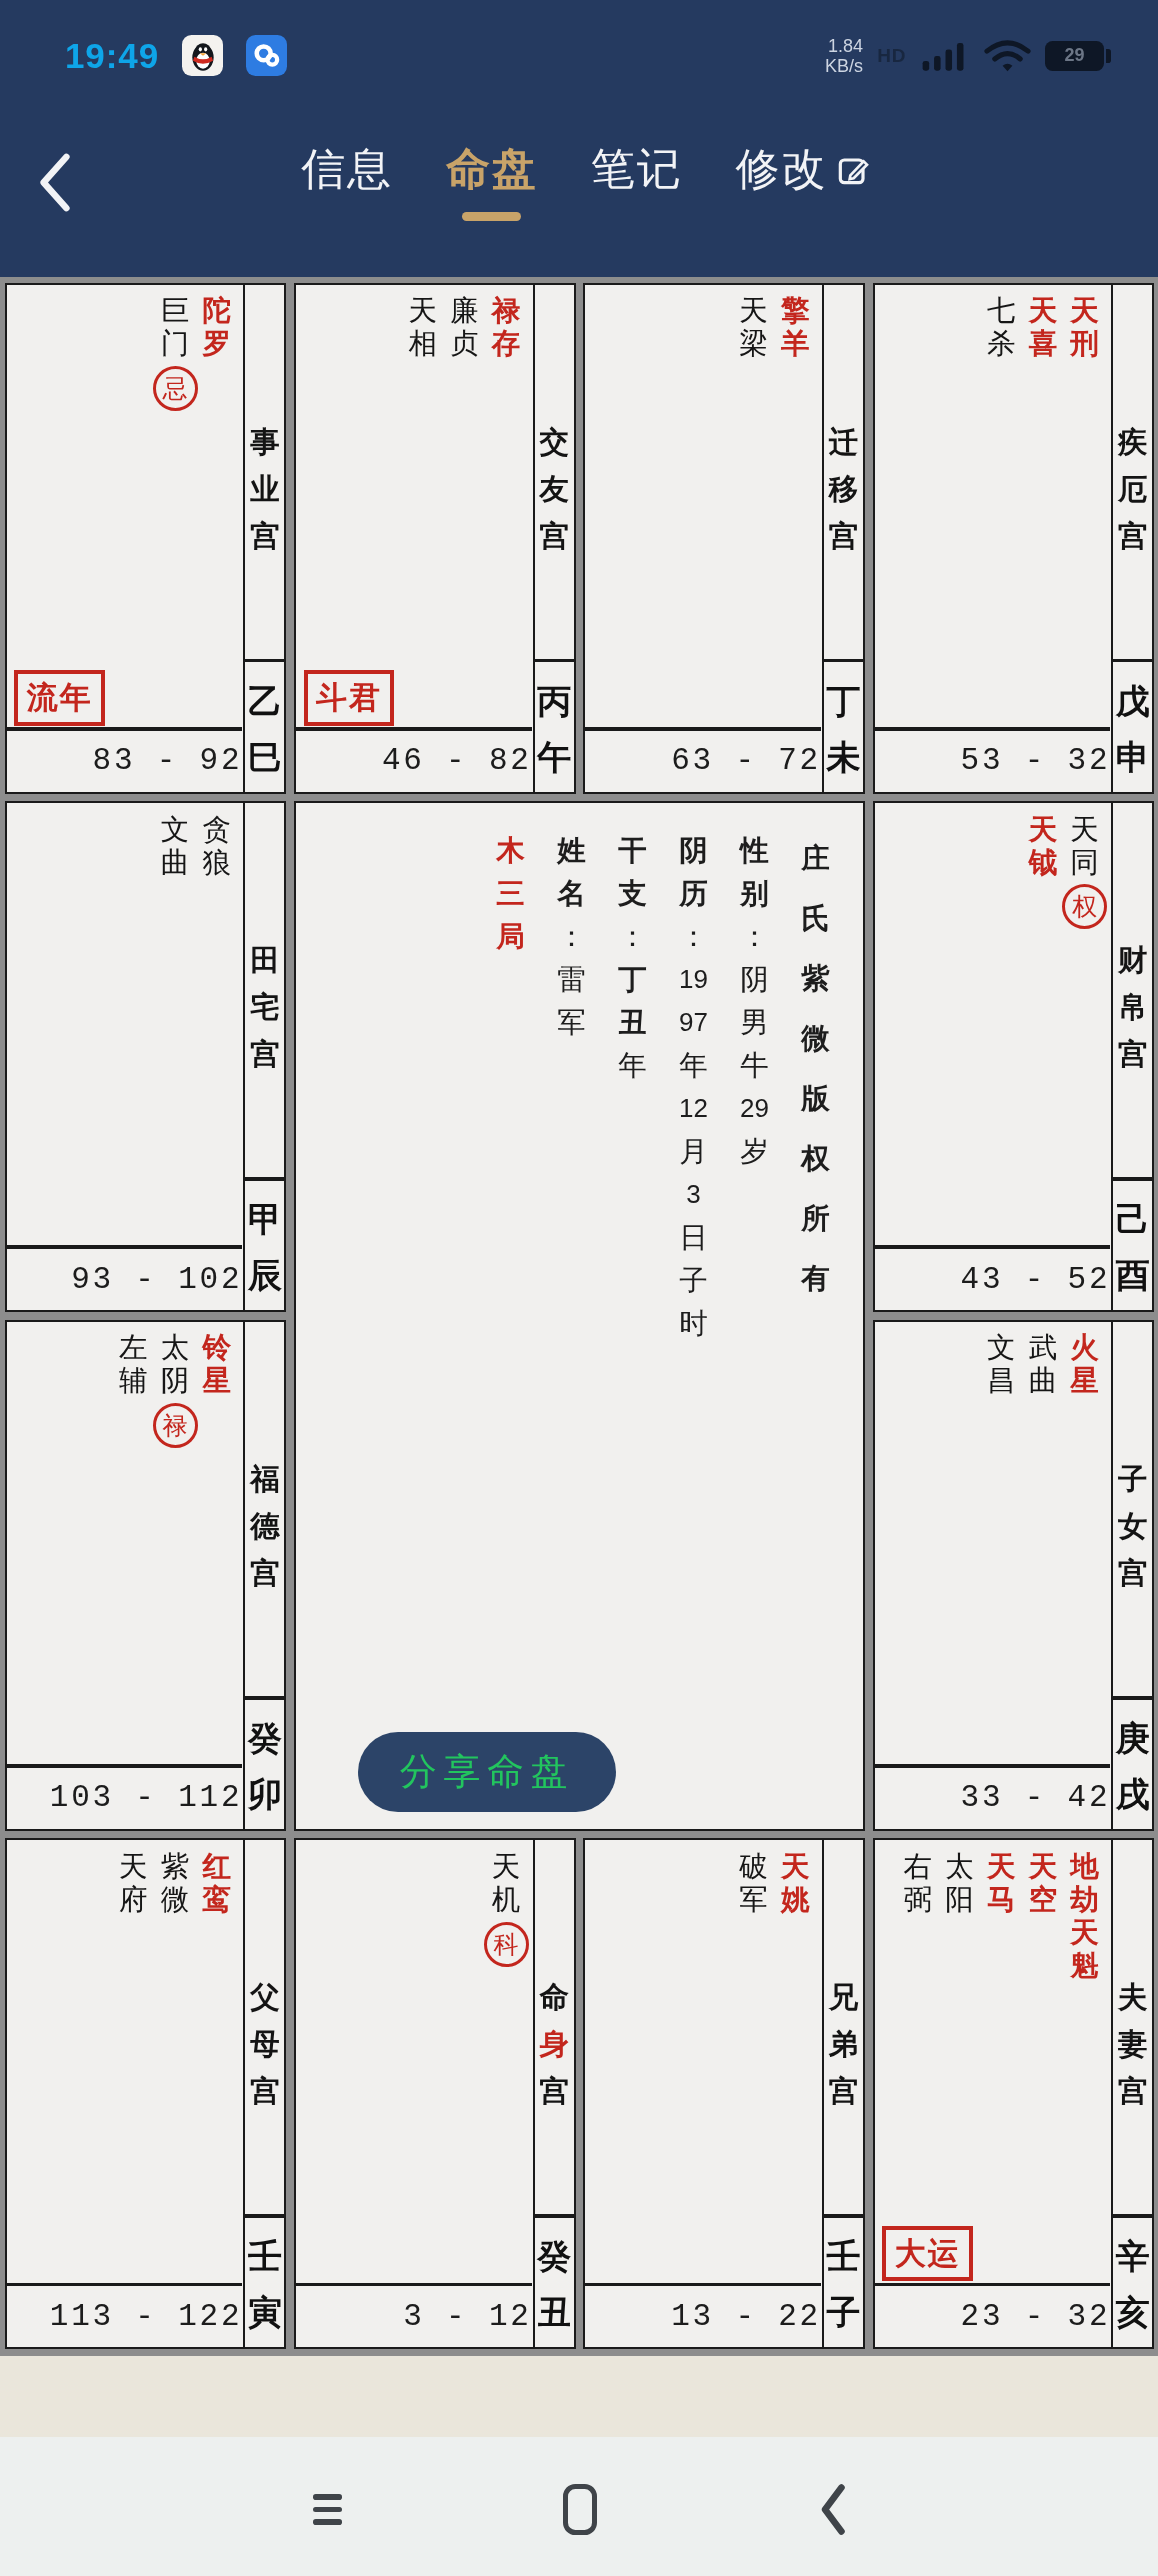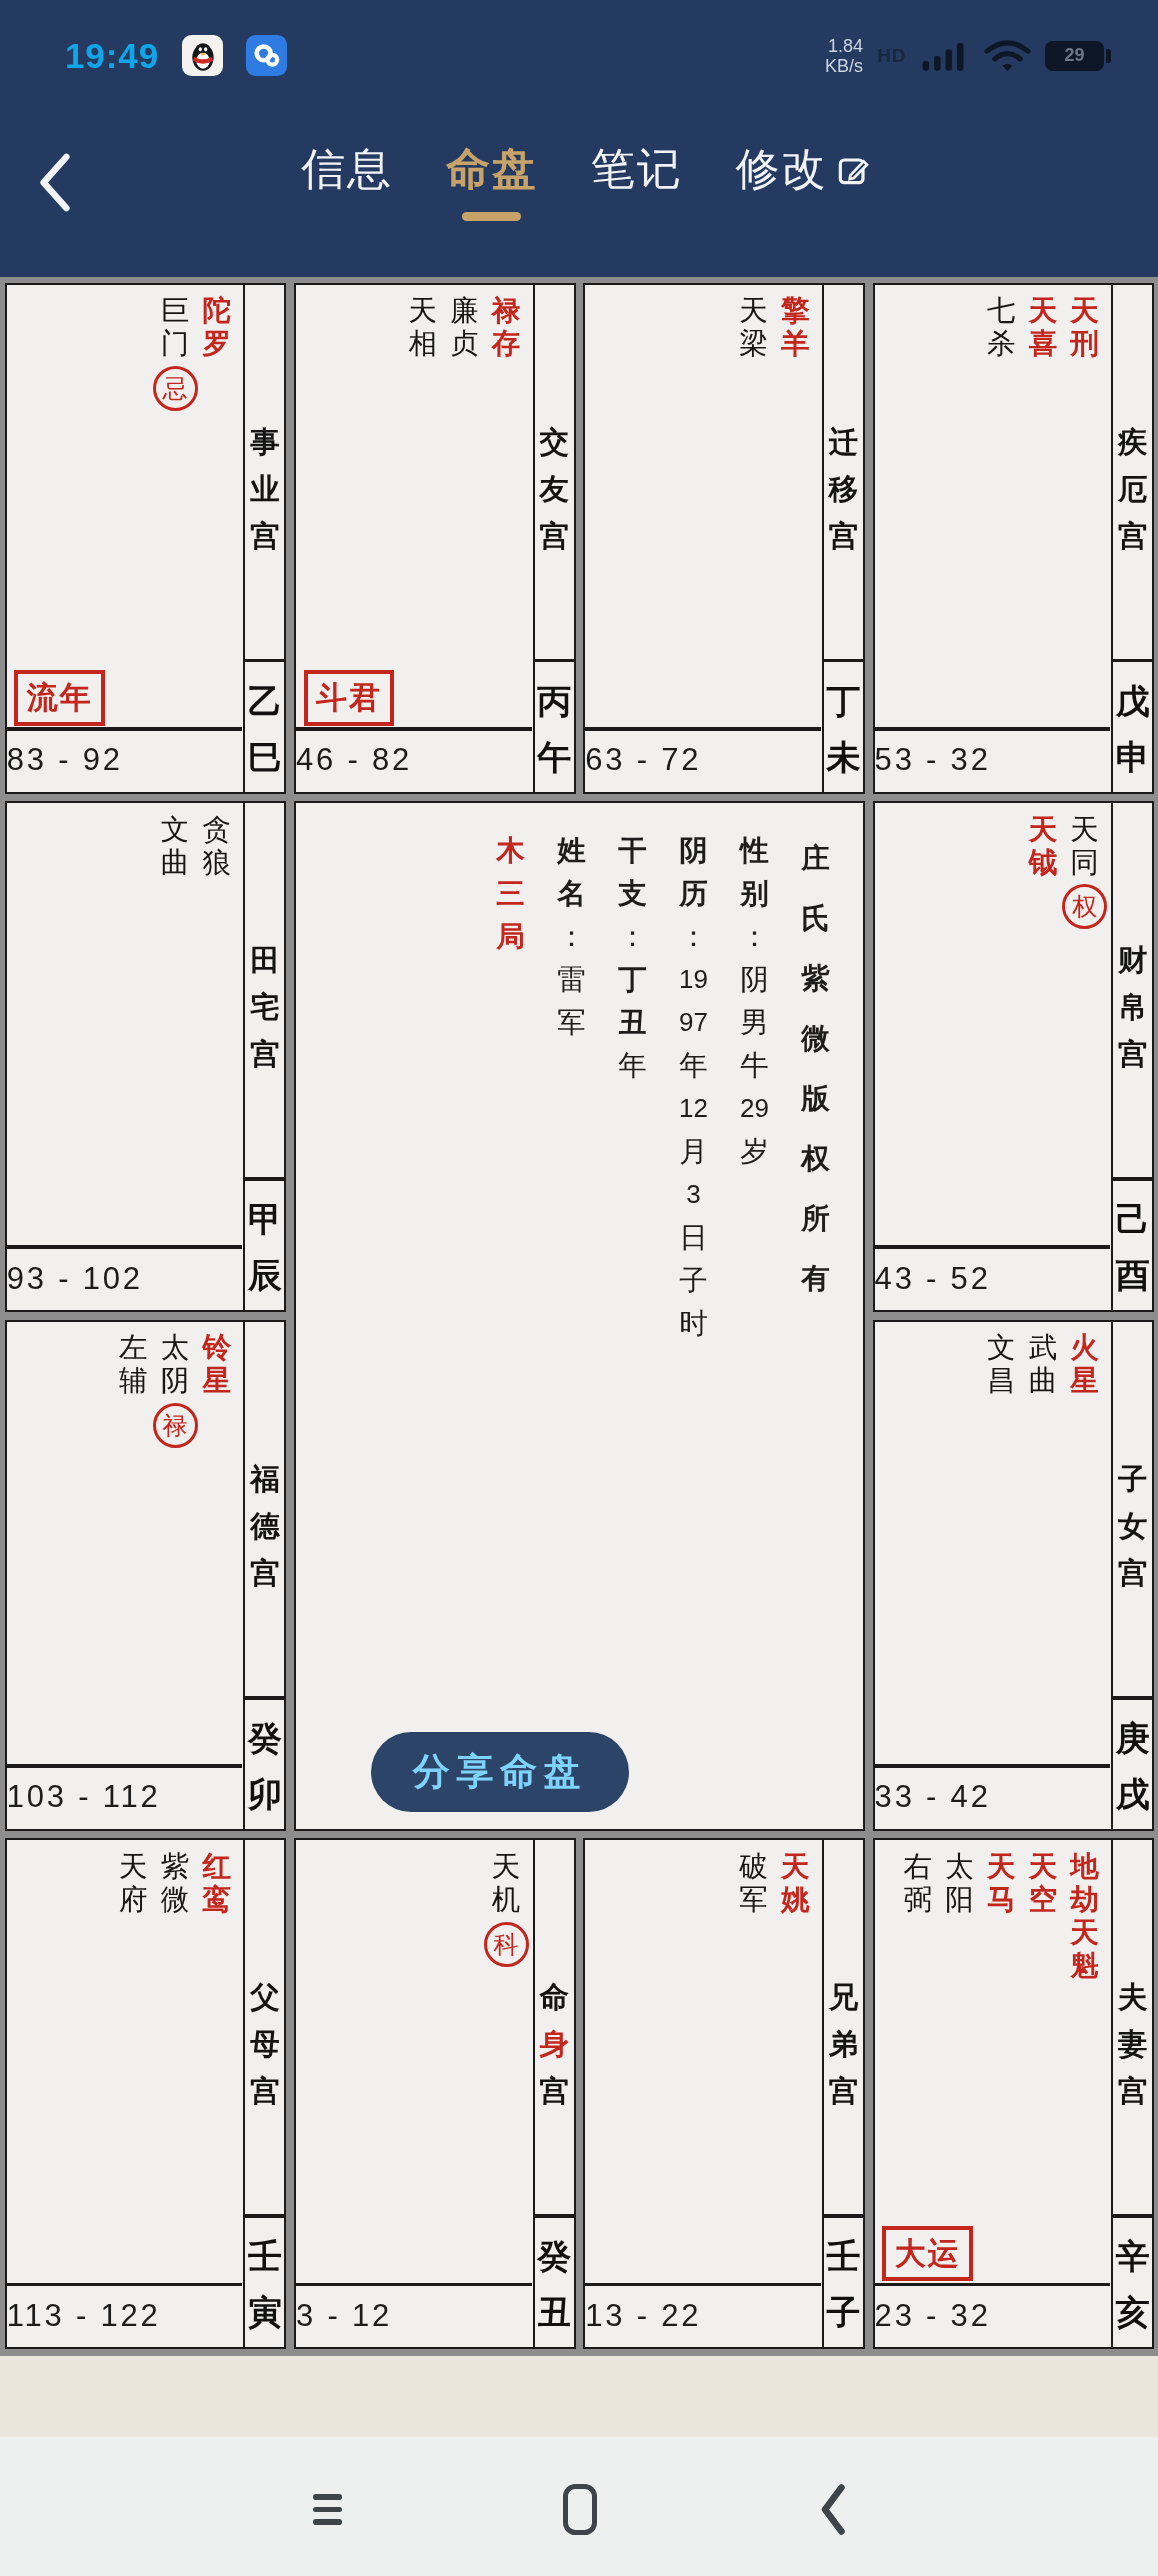--- a/index.html
+++ b/index.html
@@ -48,38 +48,38 @@
   
   .pillar { position:absolute; top:0; right:0; bottom:0; width:41px; border-left:2.8px solid #1a1a1a; }
   .pname { position:absolute; top:133px; left:0; right:0; display:flex; flex-direction:column; align-items:center; }
   .pname div { font-size:29.4px; line-height:47px; font-weight:bold; color:#141414; }
   .pname div.red { color:#c3261d; }
   .tick { position:absolute; top:374px; left:0; right:0; height:3.8px; background:#1a1a1a; }
   .gz { position:absolute; top:388px; left:0; right:0; display:flex; flex-direction:column; align-items:center; }
   .gz div { font-size:34px; line-height:56px; font-weight:bold; color:#111; }
 
   .baseline { position:absolute; left:0; right:42px; bottom:61px; height:3.8px; background:#1a1a1a; }
-  .age { position:absolute; left:0; right:42px; bottom:13.3px; text-align:left;
-         font-size:31px; letter-spacing:2.8px; color:#1c1c1c; }
+  .age { position:absolute; left:0; right:42px; bottom:13.3px; text-align:right;
+         font-size:31px; letter-spacing:2.8px; color:#1c1c1c;font-family:Liberation Mono, monospace; }
   .pbadge { position:absolute; left:7.6px; bottom:66px; border:4.7px solid #c3261d; padding:2.8px 8.5px;
             font-size:31px; font-weight:bold; letter-spacing:1.9px; color:#c3261d; background:transparent; }
 
   
   .center-cell { grid-row:2 / span 2; grid-column:2 / span 2; }
   .info { position:absolute; top:25px; right:25px; display:flex; gap:16px; }
   .icol { display:flex; flex-direction:column; align-items:center; width:45px; }
   .itok { height:43px; font-size:28.5px; line-height:34px; color:#1d1d1d;
           display:flex; align-items:center; justify-content:center; white-space:nowrap; }
   .itok.b { font-weight:bold; }
   .itok.num { font-size:26px; letter-spacing:0; }
   .icol.red .itok { color:#c3261d; font-weight:bold; }
   .icol.loose .itok { height:60px; font-weight:bold; }
-  .share-btn { position:absolute; left:75px; bottom:17px; width:258px; height:80px;
-               background:#2c4468; color:#7dd3fc; border:none; border-radius:42px;
-               font-family:inherit; font-size:37px; font-weight:bold; letter-spacing:6.6px; cursor:pointer; }
+  .share-btn { position:absolute; left:62px; bottom:17px; width:258px; height:80px;
+               background:#2c4468; color:#22c55e; border:none; border-radius:42px;
+               font-family:inherit; font-size:37px; font-weight:normal; letter-spacing:6.6px; cursor:pointer; }
 
   
   .strip-beige { position:absolute; top:2356px; left:0; width:1159px; height:82px; background:#eae6db; }
   .gesturebar { position:absolute; top:2437px; left:0; width:1159px; height:139px; background:#edf0ef; }
   .gicon { position:absolute; top:2483px; width:57px; height:53px; display:flex; flex-direction:column;
            align-items:center; justify-content:center; gap:6.6px; }
   .gicon .bar { width:29.4px; height:5.7px; border-radius:2.8px; background:#3f4449; }
   .home-rect { width:34px; height:51px; border:5.7px solid #3f4449; border-radius:12.3px; }
 </style>
 </head>

